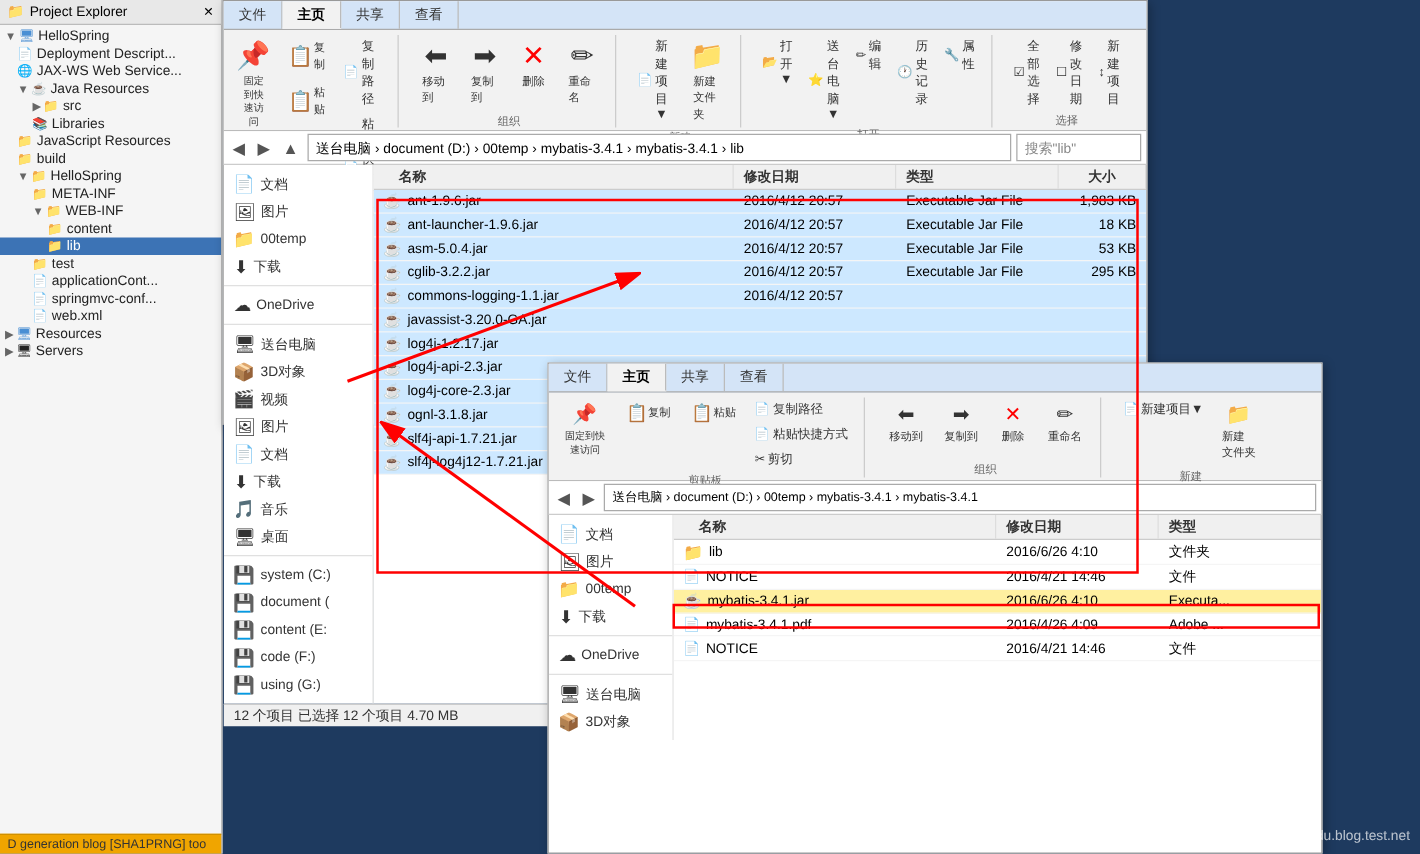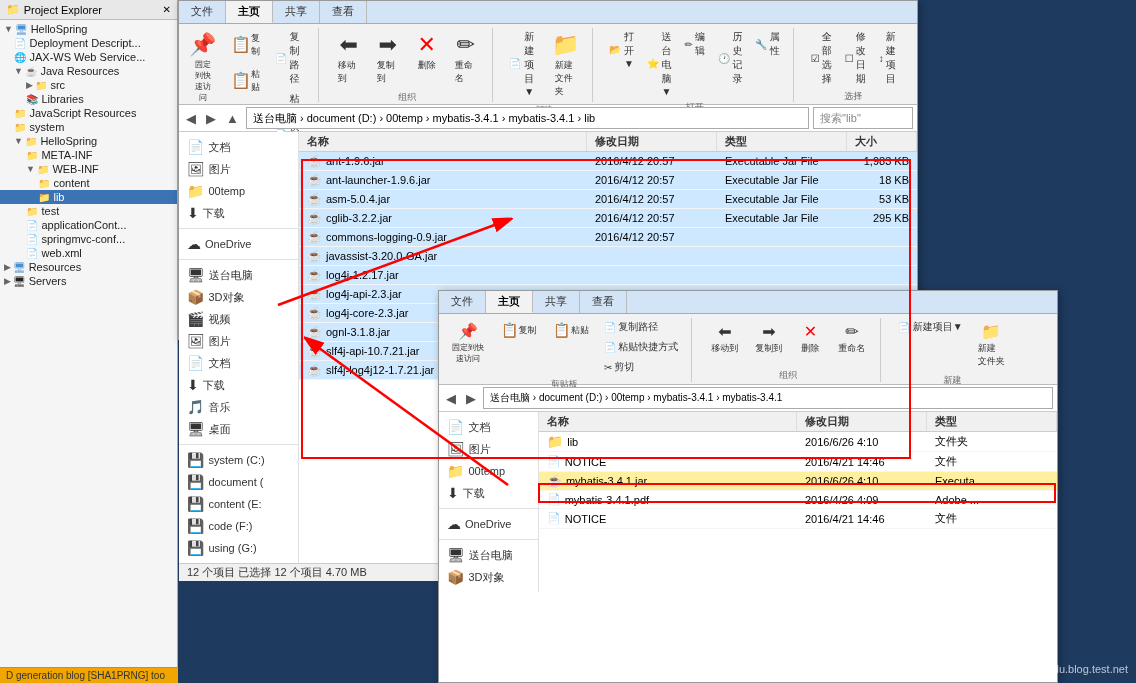--- a/index.html
+++ b/index.html
@@ -225,24 +225,24 @@
       display: flex;
       background: #f0f0f0;
       border-bottom: 1px solid #ccc;
       font-size: 11px;
       color: #333;
       font-weight: bold;
       position: sticky;
       top: 0;
     }
     .file-col { padding: 2px 8px; border-right: 1px solid #ddd; }
-    .file-col.name { flex: 1; }
+    .file-col.name { flex: 1; margin-left: 12px; }
     .file-col.date { width: 130px; }
     .file-col.type { width: 130px; }
-    .file-col.size { width: 70px; text-align: left; }
+    .file-col.size { width: 70px; text-align: center; }
     .file-row {
       display: flex;
       align-items: center;
       padding: 1px 0;
       font-size: 11px;
       cursor: pointer;
       border-bottom: 1px solid #f5f5f5;
     }
     .file-row.selected { background: #cde8ff; }
     .file-row.highlighted { background: #fff0a0; }
@@ -329,21 +329,21 @@
     <div class="tree-item" style="padding-left:26px;">
       <span class="icon">📚</span>
       <span>Libraries</span>
     </div>
     <div class="tree-item" style="padding-left:14px;">
       <span class="icon">📁</span>
       <span>JavaScript Resources</span>
     </div>
     <div class="tree-item" style="padding-left:14px;">
       <span class="icon folder-icon">📁</span>
-      <span>system</span>
+      <span>build</span>
     </div>
     <div class="tree-item" style="padding-left:14px;">
       <span class="arrow">▼</span>
       <span class="icon folder-icon">📁</span>
       <span>HelloSpring</span>
     </div>
     <div class="tree-item" style="padding-left:26px;">
       <span class="icon folder-icon">📁</span>
       <span>META-INF</span>
     </div>
@@ -655,21 +655,21 @@
               <span class="jar-icon">☕</span>
               <span>cglib-3.2.2.jar</span>
             </div>
           <div class="file-cell date">2016/4/12 20:57</div>
           <div class="file-cell type">Executable Jar File</div>
           <div class="file-cell size">295 KB</div>
         </div>
         <div class="file-row selected">
           <div class="file-cell name">
               <span class="jar-icon">☕</span>
-              <span>commons-logging-0.9.jar</span>
+              <span>commons-logging-1.1.jar</span>
             </div>
           <div class="file-cell date">2016/4/12 20:57</div>
           <div class="file-cell type"></div>
           <div class="file-cell size"></div>
         </div>
         <div class="file-row selected">
           <div class="file-cell name">
               <span class="jar-icon">☕</span>
               <span>javassist-3.20.0-GA.jar</span>
             </div>
@@ -709,21 +709,21 @@
               <span class="jar-icon">☕</span>
               <span>ognl-3.1.8.jar</span>
             </div>
           <div class="file-cell date"></div>
           <div class="file-cell type"></div>
           <div class="file-cell size"></div>
         </div>
         <div class="file-row selected">
           <div class="file-cell name">
               <span class="jar-icon">☕</span>
-              <span>slf4j-api-10.7.21.jar</span>
+              <span>slf4j-api-1.7.21.jar</span>
             </div>
           <div class="file-cell date"></div>
           <div class="file-cell type"></div>
           <div class="file-cell size"></div>
         </div>
         <div class="file-row selected">
           <div class="file-cell name">
               <span class="jar-icon">☕</span>
               <span>slf4j-log4j12-1.7.21.jar</span>
             </div>

